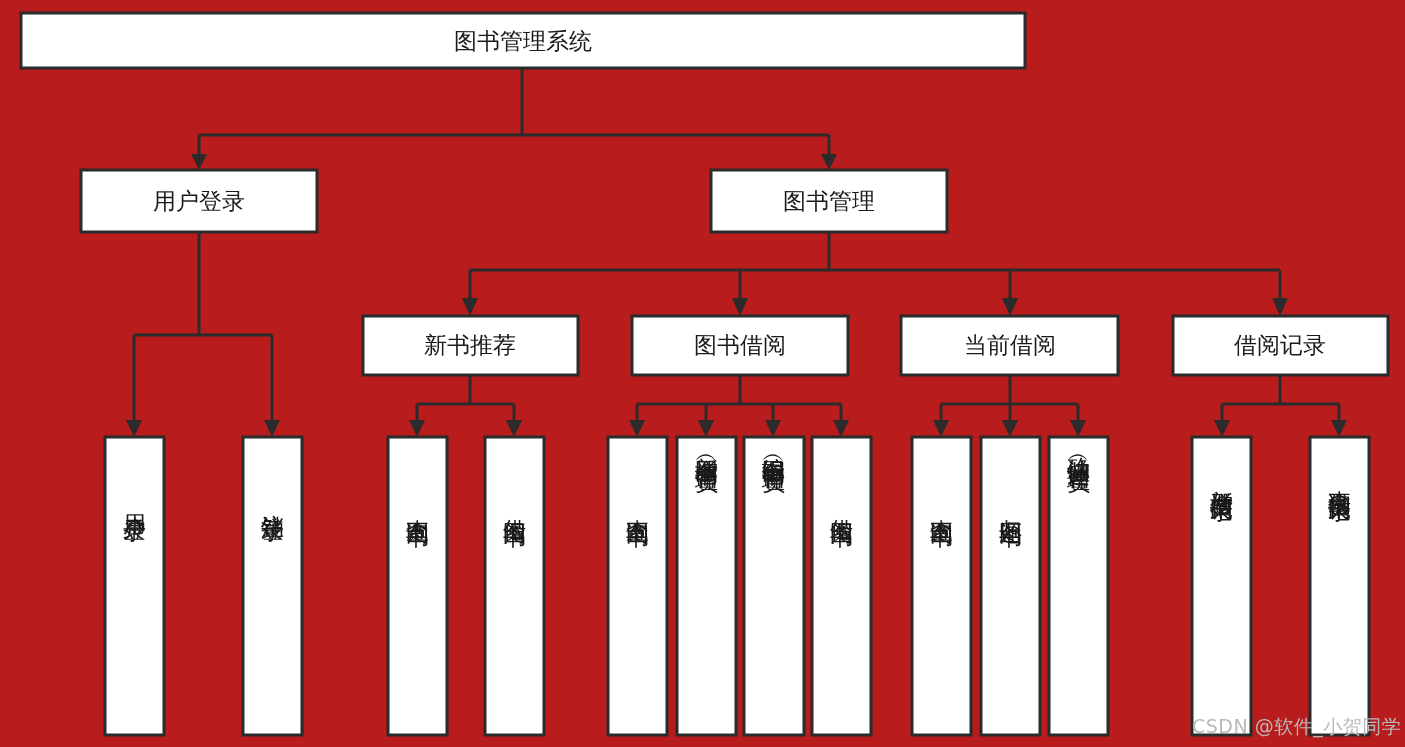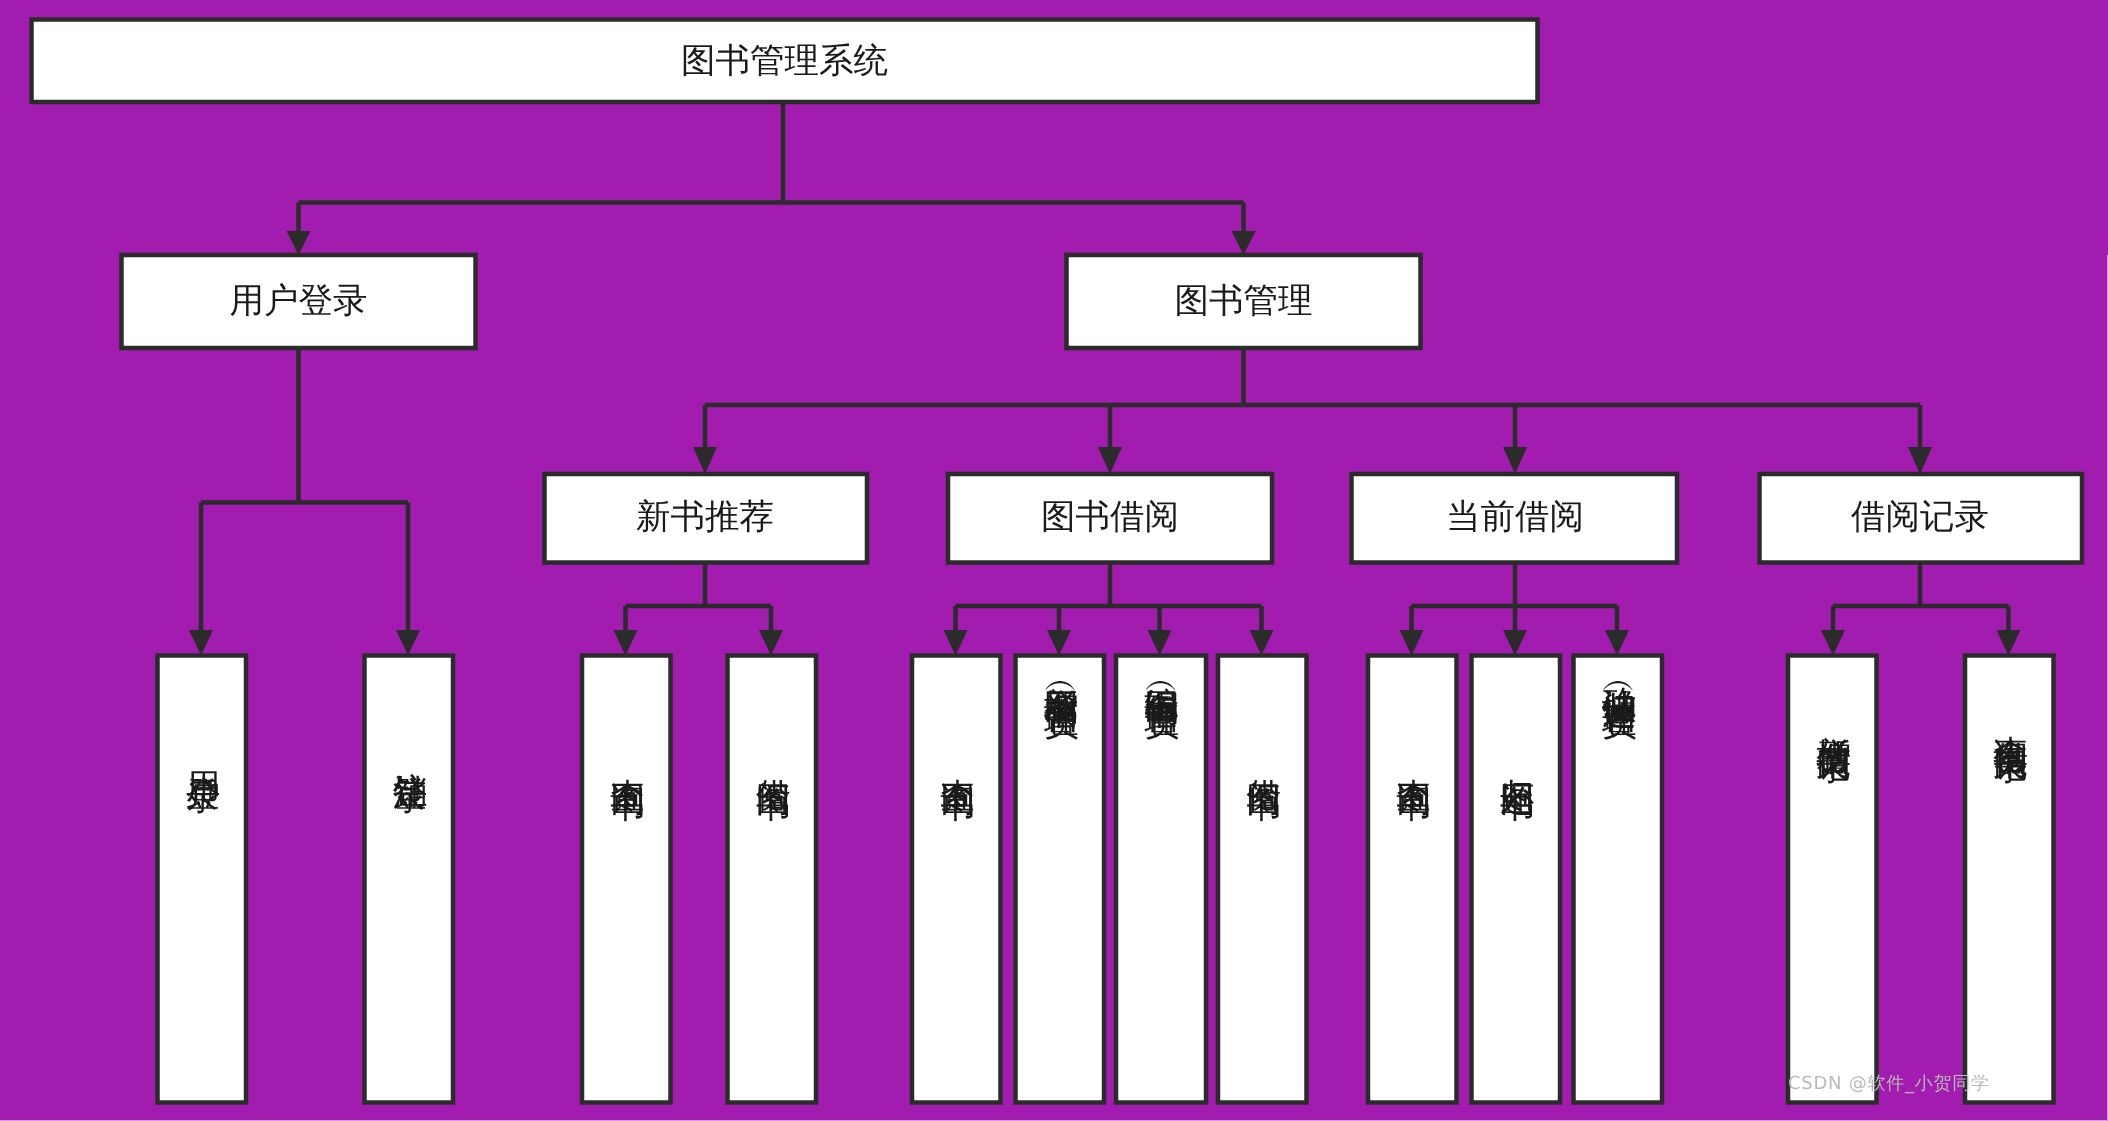--- a/index.html
+++ b/index.html
@@ -7,21 +7,21 @@
     padding: 0;
     background: #ffffff;
   }
   body {
     font-family: "Liberation Sans", "DejaVu Sans", sans-serif;
   }
   #stage {
     position: relative;
     width: 1405px;
     height: 747px;
-    background: #a21caf;
+    background: #b91c1c;
     overflow: hidden;
   }
   #diagram-svg {
     position: absolute;
     left: 0;
     top: 0;
   }
   .node-box {
     fill: #ffffff;
     stroke: #2b2b2b;
@@ -48,21 +48,21 @@
     font-family: "DejaVu Sans", "Liberation Sans", sans-serif;
     font-size: 23px;
     fill: #1a1a1a;
     text-anchor: middle;
     writing-mode: vertical-rl;
     letter-spacing: 2px;
   }
   .watermark {
     position: absolute;
     font-family: "DejaVu Sans", "Liberation Sans", sans-serif;
-    font-size: 12px;
+    font-size: 19px;
     color: #b9b9b9;
     white-space: nowrap;
     left: 1192px;
     top: 714px;
     letter-spacing: 0.5px;
   }
 </style>
 </head>
 <body>
 

